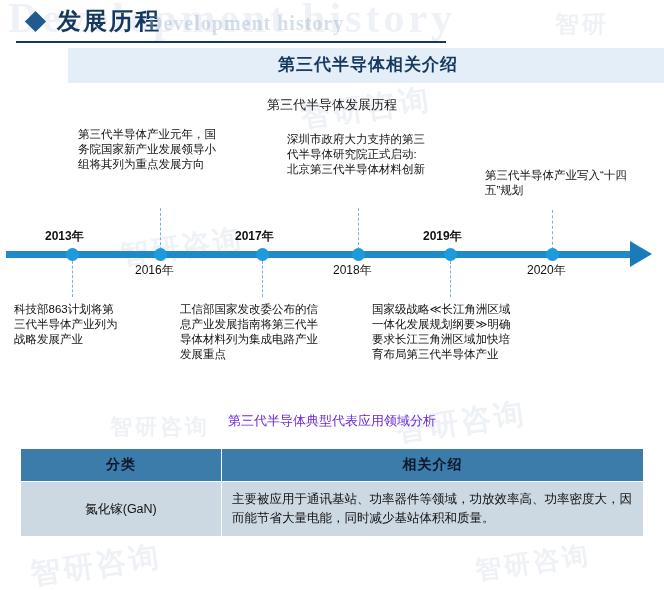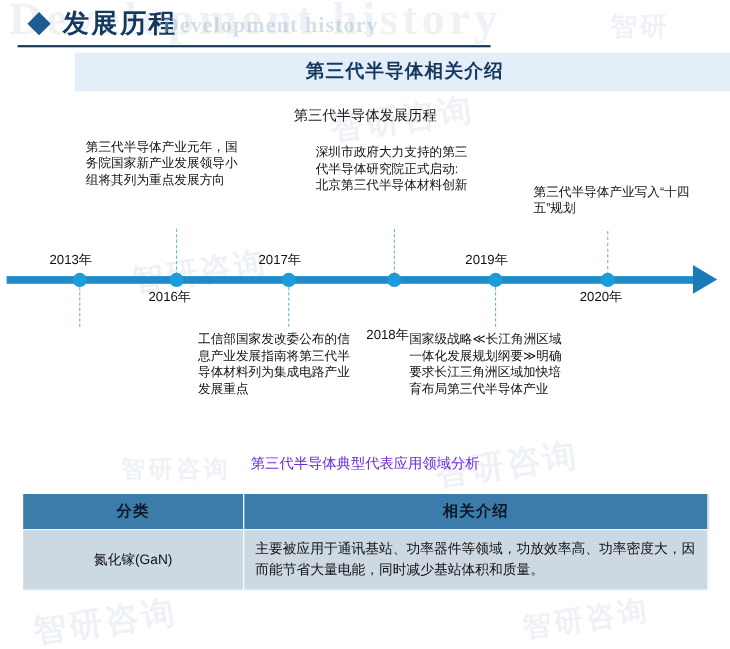--- a/index.html
+++ b/index.html
@@ -146,21 +146,21 @@
     border-left: 1px dashed #6fb8d8;
     z-index: 1;
   }
   .yr {
     position: absolute;
     font-size: 12px;
     color: #111;
     white-space: nowrap;
     z-index: 4;
   }
-  .yr-above { top: 118px; }
+  .yr-above { top: 118px; font-weight: bold; }
   .yr-below { top: 152px; text-align: center; }
   .note {
     position: absolute;
     font-size: 11.5px;
     line-height: 15px;
     color: #111;
     z-index: 4;
   }
   .note-above { text-align: left; }
   .note-below { text-align: left; }
@@ -232,33 +232,34 @@
 
 <div class="tl-title">第三代半导体发展历程</div>
 
 <div class="timeline">
   <div class="axis-line"></div>
   <div class="axis-arrow"></div>
 
   <div class="node" style="left:72px;"></div>
   <div class="yr yr-above" style="left:45px;">2013年</div>
   <div class="dash" style="left:72px; top:151px; height:36px;"></div>
+  <div class="note note-below" style="left:14px; top:192px; width:110px;">科技部863计划将第三代半导体产业列为战略发展产业</div>
 
   <div class="node" style="left:160px;"></div>
   <div class="yr yr-below" style="left:135px;">2016年</div>
   <div class="dash" style="left:160px; top:98px; height:42px;"></div>
   <div class="note note-above" style="left:78px; top:17px; width:138px;">第三代半导体产业元年，国务院国家新产业发展领导小组将其列为重点发展方向</div>
 
   <div class="node" style="left:262px;"></div>
   <div class="yr yr-above" style="left:235px;">2017年</div>
   <div class="dash" style="left:262px; top:151px; height:36px;"></div>
   <div class="note note-below" style="left:180px; top:192px; width:148px;">工信部国家发改委公布的信息产业发展指南将第三代半导体材料列为集成电路产业发展重点</div>
 
   <div class="node" style="left:358px;"></div>
-  <div class="yr yr-below" style="left:333px;margin-top:34px;">2018年</div>
+  <div class="yr yr-below" style="left:333px;">2018年</div>
   <div class="dash" style="left:358px; top:98px; height:42px;"></div>
   <div class="note note-above" style="left:287px; top:22px; width:140px;">深圳市政府大力支持的第三代半导体研究院正式启动:北京第三代半导体材料创新</div>
 
   <div class="node" style="left:450px;"></div>
   <div class="yr yr-above" style="left:423px;">2019年</div>
   <div class="dash" style="left:450px; top:151px; height:36px;"></div>
   <div class="note note-below" style="left:372px; top:192px; width:140px;">国家级战略≪长江角洲区域一体化发展规划纲要≫明确要求长江三角洲区域加快培育布局第三代半导体产业</div>
 
   <div class="node" style="left:552px;"></div>
   <div class="yr yr-below" style="left:527px;">2020年</div>

